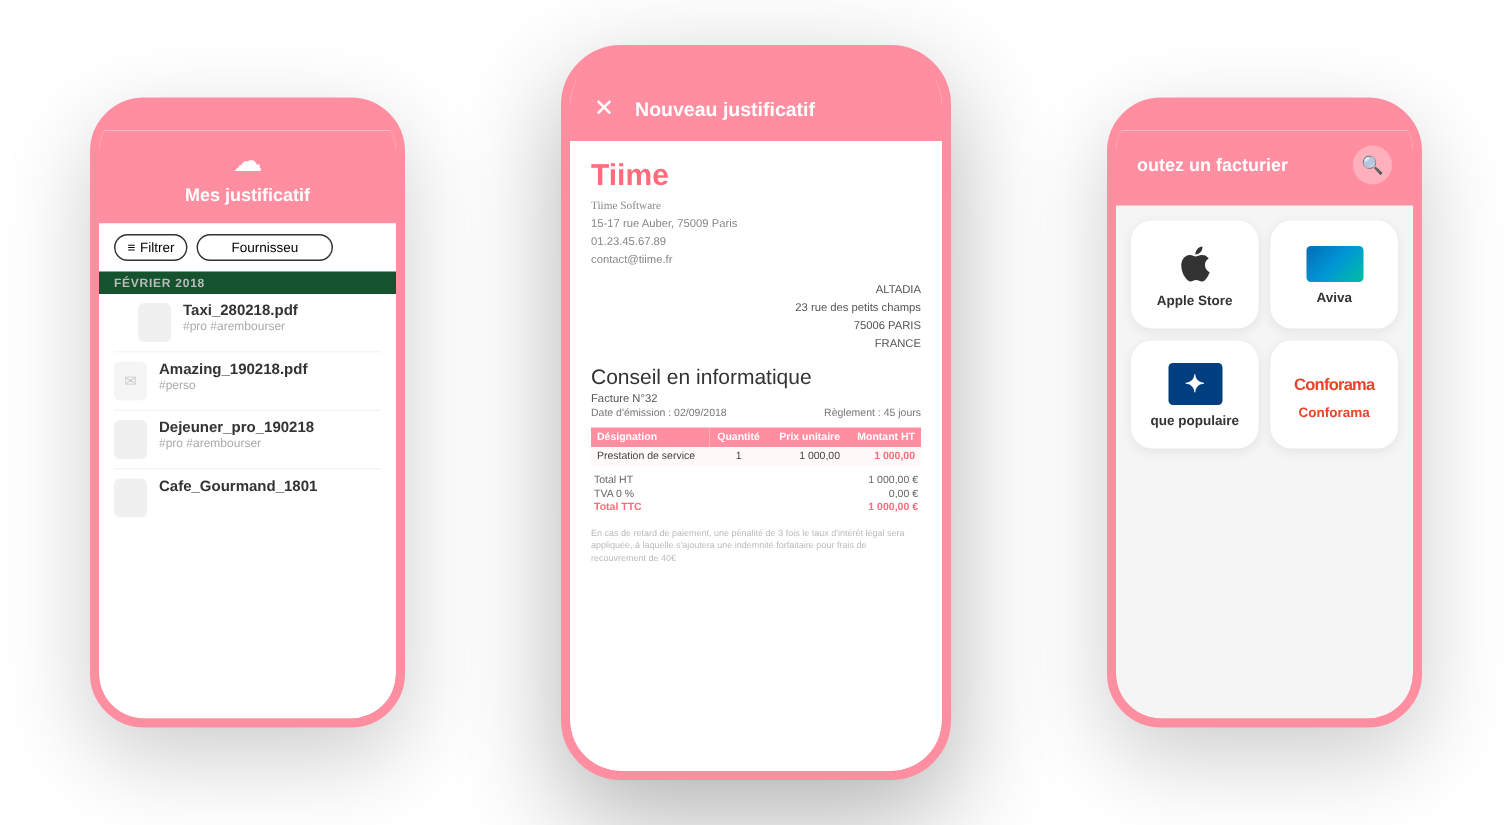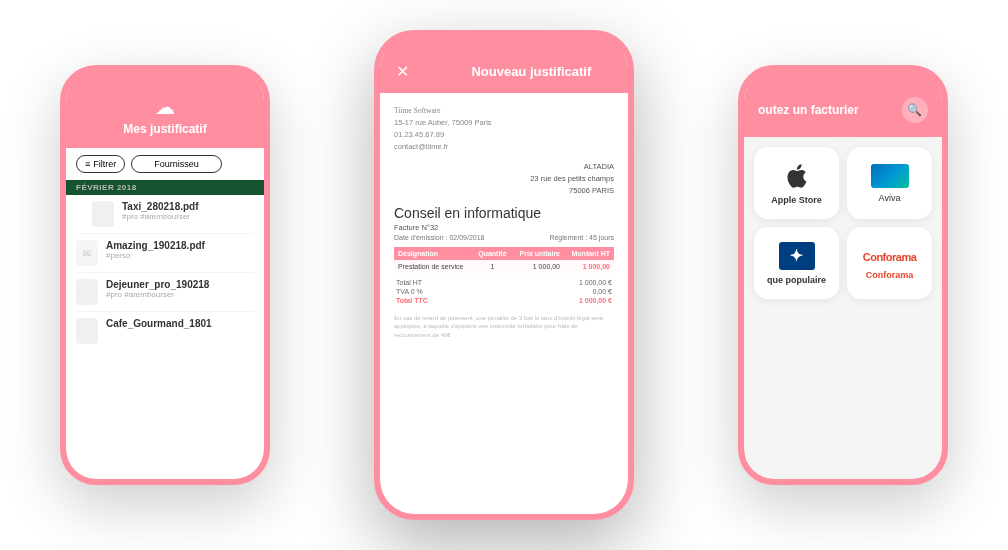--- a/index.html
+++ b/index.html
@@ -126,34 +126,36 @@
     </div>
   </div>
 </div>
 
 <div class="phone phone-center" style="position:absolute; left:50%; transform:translateX(-50%); top:30px; z-index:3; width:260px; height:490px; background:#ff8fa0; border-radius:40px; overflow:hidden; box-shadow:0 25px 70px rgba(0,0,0,0.3); border:6px solid #ff8fa0;">
   <div style="width:80px; height:18px; background:#ff8fa0; border-radius:0 0 14px 14px; margin:0 auto;"></div>
   <div style="background:#fff; height:calc(100% - 18px); border-radius:0 0 34px 34px; overflow:hidden;">
 
     <div style="background:#ff8fa0; padding:8px 16px 12px; display:flex; align-items:center; gap:14px;">
       <span style="color:#fff; font-size:16px; font-weight:300; cursor:pointer;">✕</span>
-      <span style="color:#fff; font-size:13px; font-weight:600;margin-left:48px;">Nouveau justificatif</span>
+      <span style="color:#fff; font-size:13px; font-weight:600;">Nouveau justificatif</span>
     </div>
 
     <div style="padding:12px 14px; overflow:hidden;">
+      <div style="color:#ff6b7a; font-size:20px; font-weight:800; margin-bottom:2px;">Tiime</div>
       <div style="font-size:7.5px; color:#888; line-height:1.6; margin-bottom:8px;">
         <span style="display:block;font-family:Liberation Serif, serif;">Tiime Software</span>
         <span style="display:block;">15-17 rue Auber, 75009 Paris</span>
         <span style="display:block;">01.23.45.67.89</span>
         <span style="display:block;">contact@tiime.fr</span>
       </div>
       <div style="text-align:right; font-size:7.5px; color:#555; line-height:1.6; margin-bottom:8px;">
         <span style="display:block;">ALTADIA</span>
         <span style="display:block;">23 rue des petits champs</span>
         <span style="display:block;">75006  PARIS</span>
+        <span style="display:block;">FRANCE</span>
       </div>
       <div style="font-size:14px; font-weight:400; color:#333; margin-bottom:2px;">Conseil en informatique</div>
       <div style="font-size:7.5px; color:#555; margin-bottom:2px;">Facture N°32</div>
       <div style="display:flex; justify-content:space-between; font-size:7px; color:#777; margin-bottom:6px;">
         <span>Date d'émission : 02/09/2018</span>
         <span>Règlement : 45 jours</span>
       </div>
 
       <table style="width:100%; border-collapse:collapse; margin-bottom:6px; font-size:7px;">
         <thead>
@@ -207,21 +209,21 @@
         <div style="font-size:28px; color:#333; line-height:1; margin-bottom:5px;"></div>
 
         <svg width="28" height="28" viewBox="0 0 24 24" fill="#333" style="margin-bottom:5px;">
           <path d="M18.71 19.5c-.83 1.24-1.71 2.45-3.05 2.47-1.34.03-1.77-.79-3.29-.79-1.53 0-2 .77-3.27.82-1.31.05-2.3-1.32-3.14-2.53C4.25 17 2.94 12.45 4.7 9.39c.87-1.52 2.43-2.48 4.12-2.51 1.28-.02 2.5.87 3.29.87.78 0 2.26-1.07 3.8-.91.65.03 2.47.26 3.64 1.98-.09.06-2.17 1.28-2.15 3.81.03 3.02 2.65 4.03 2.68 4.04-.03.07-.42 1.44-1.38 2.83M13 3.5c.73-.83 1.94-1.46 2.94-1.5.13 1.17-.34 2.35-1.04 3.19-.69.85-1.83 1.51-2.95 1.42-.15-1.15.41-2.35 1.05-3.11z"></path>
         </svg>
         <span style="font-size:9px; font-weight:600; color:#333; text-align:center;">Apple Store</span>
       </div>
 
       <div style="background:#fff; border-radius:14px; padding:10px 8px; display:flex; flex-direction:column; align-items:center; justify-content:center; min-height:72px; box-shadow:0 2px 8px rgba(0,0,0,0.07); cursor:pointer;">
         <div style="width:38px; height:24px; background:linear-gradient(135deg, #006eb5 0%, #0096d6 50%, #00c0a0 100%); border-radius:3px; margin-bottom:5px;"></div>
-        <span style="font-size:9px; font-weight:400; color:#333; ">Aviva</span>
+        <span style="font-size:9px; font-weight:700; color:#333; ">Aviva</span>
       </div>
 
       <div style="background:#fff; border-radius:14px; padding:10px 8px; display:flex; flex-direction:column; align-items:center; justify-content:center; min-height:72px; box-shadow:0 2px 8px rgba(0,0,0,0.07); cursor:pointer;">
         <div style="width:36px; height:28px; background:#003f7f; border-radius:3px; display:flex; align-items:center; justify-content:center; margin-bottom:5px;">
           <div style="font-size:16px; color:#fff; font-weight:900;">✦</div>
         </div>
         <span style="font-size:9px; font-weight:600; color:#333; text-align:center;">que populaire</span>
       </div>
 
       <div style="background:#fff; border-radius:14px; padding:10px 8px; display:flex; flex-direction:column; align-items:center; justify-content:center; min-height:72px; box-shadow:0 2px 8px rgba(0,0,0,0.07); cursor:pointer;">

